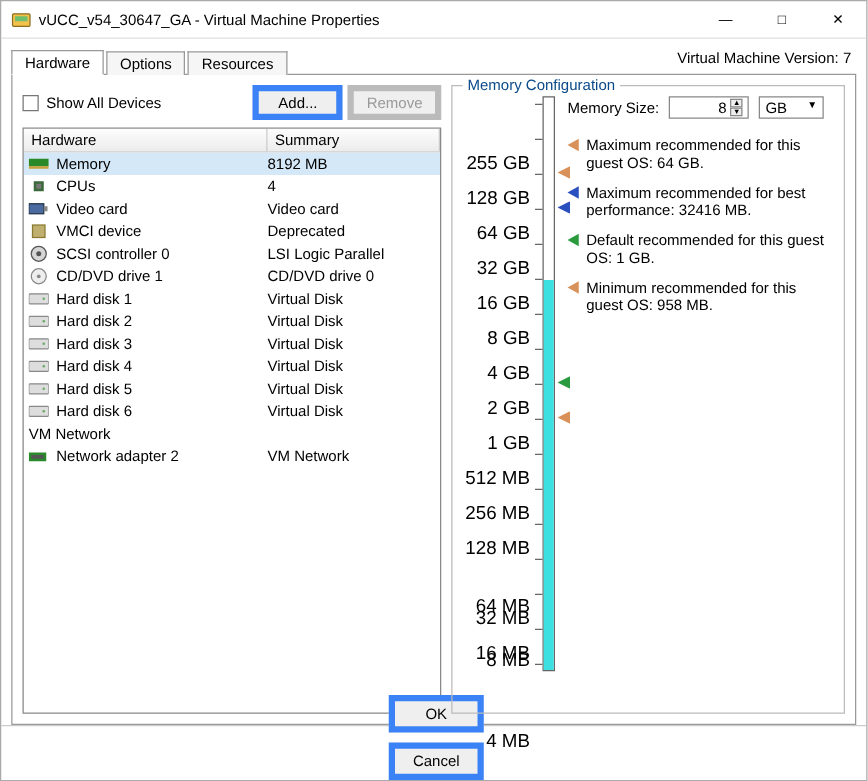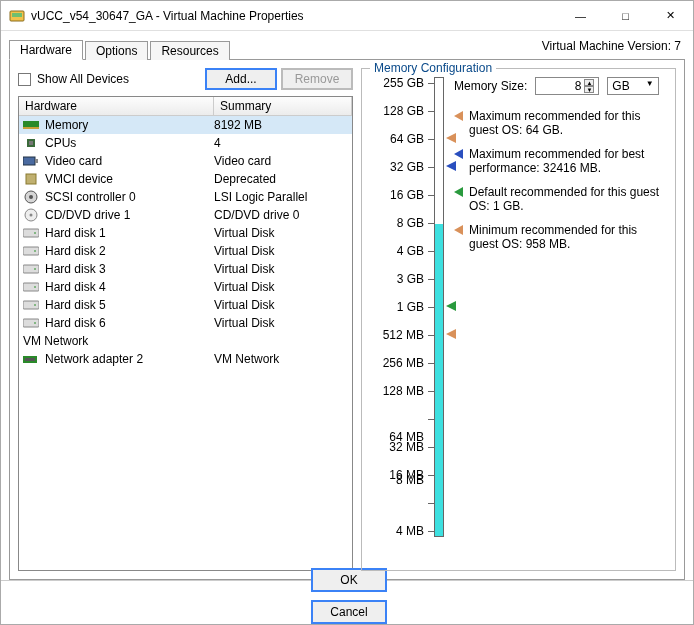--- a/index.html
+++ b/index.html
@@ -94,21 +94,21 @@
   .checkbox {
     width: 13px; height: 13px;
     border: 1px solid #777;
     margin-right: 6px;
     background: #fff;
   }
   .toprow .spacer { flex: 1; }
   .btn {
     min-width: 72px;
     padding: 2px 10px;
-    border: 2px solid #3b82f6;
+    border: 5px solid #3b82f6;
     background: #efefef;
     font-size: 12px;
     text-align: center;
     margin-left: 4px;
   }
   .btn.disabled { color: #999; border-color: #bbb; }
   .hwtable {
     border: 1px solid #888;
     flex: 1;
     display: flex;
@@ -181,23 +181,24 @@
     align-items: flex-end;
   }
   .sliderlabels {
     position: relative;
     height: 460px;
     width: 74px;
   }
   .slabel {
     position: absolute;
     right: 20px;
-    font-size: 12px;
+    font-size: 15px;
     white-space: nowrap;
     transform: translateY(-50%);
+    margin-top: 48px;
   }
   .stick {
     position: absolute;
     right: 10px;
     width: 6px;
     height: 1px;
     background: #666;
   }
   .sbar {
     position: absolute;
@@ -502,39 +503,39 @@
                   <div class="slabel" style="top: 62px;">64 GB</div>
                   <div class="stick" style="top: 62px;"></div>
                   <div class="slabel" style="top: 90px; text-align: right;">32 GB</div>
                   <div class="stick" style="top: 90px;"></div>
                   <div class="slabel" style="top: 118px;">16 GB</div>
                   <div class="stick" style="top: 118px;"></div>
                   <div class="slabel" style="top: 146px;">8 GB</div>
                   <div class="stick" style="top: 146px;"></div>
                   <div class="slabel" style="top: 174px;">4 GB</div>
                   <div class="stick" style="top: 174px;"></div>
-                  <div class="slabel" style="top: 202px;">3 GB</div>
+                  <div class="slabel" style="top: 202px;">2 GB</div>
                   <div class="stick" style="top: 202px;"></div>
                   <div class="slabel" style="top: 230px;">1 GB</div>
                   <div class="stick" style="top: 230px;"></div>
                   <div class="slabel" style="top: 258px;">512 MB</div>
                   <div class="stick" style="top: 258px;"></div>
                   <div class="slabel" style="top: 286px;">256 MB</div>
                   <div class="stick" style="top: 286px;"></div>
                   <div class="slabel" style="top: 314px;">128 MB</div>
                   <div class="stick" style="top: 314px;"></div>
                   <div class="slabel" style="top: 360px;">64 MB</div>
                   <div class="stick" style="top: 342px;"></div>
                   <div class="slabel" style="top: 370px;">32 MB</div>
                   <div class="stick" style="top: 370px;"></div>
                   <div class="slabel" style="top: 398px;">16 MB</div>
                   <div class="stick" style="top: 398px;"></div>
                   <div class="slabel" style="top: 403px;">8 MB</div>
                   <div class="stick" style="top: 426px;"></div>
-                  <div class="slabel" style="top: 454px;">4 MB</div>
+                  <div class="slabel" style="top: 468px;">4 MB</div>
                   <div class="stick" style="top: 454px;"></div>
                   <div class="marker" style="top: 62px;"><svg width="10" height="10">
                       <polygon points="10,0 10,10 0,5" fill="#d9915a"></polygon>
                     </svg></div>
                   <div class="marker" style="top: 90px;"><svg width="10" height="10">
                       <polygon points="10,0 10,10 0,5" fill="#2a4fbf"></polygon>
                     </svg></div>
                   <div class="marker" style="top: 230px;"><svg width="10" height="10">
                       <polygon points="10,0 10,10 0,5" fill="#2a9a3e"></polygon>
                     </svg></div>

